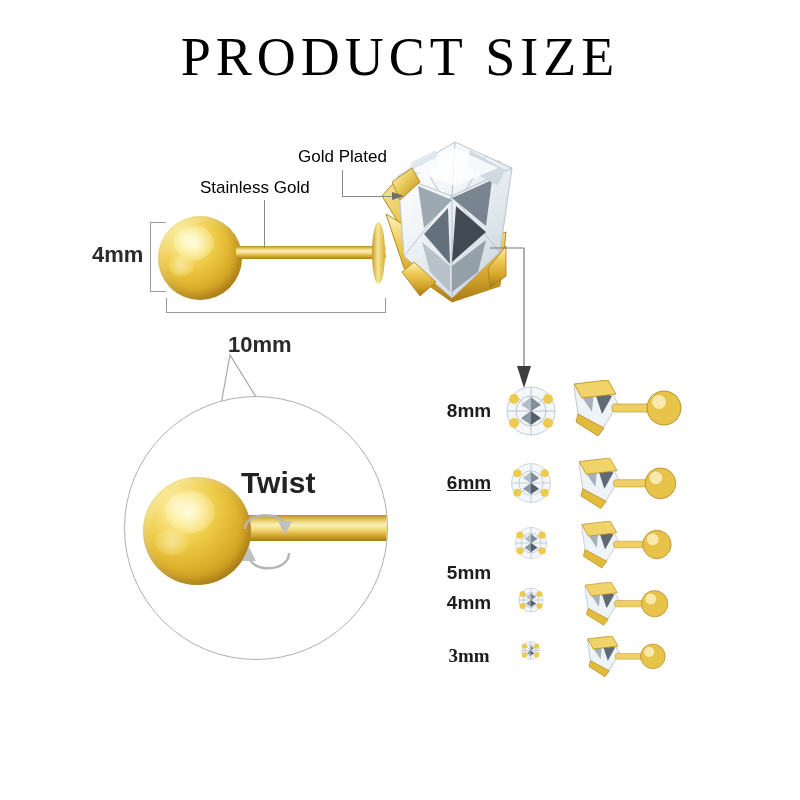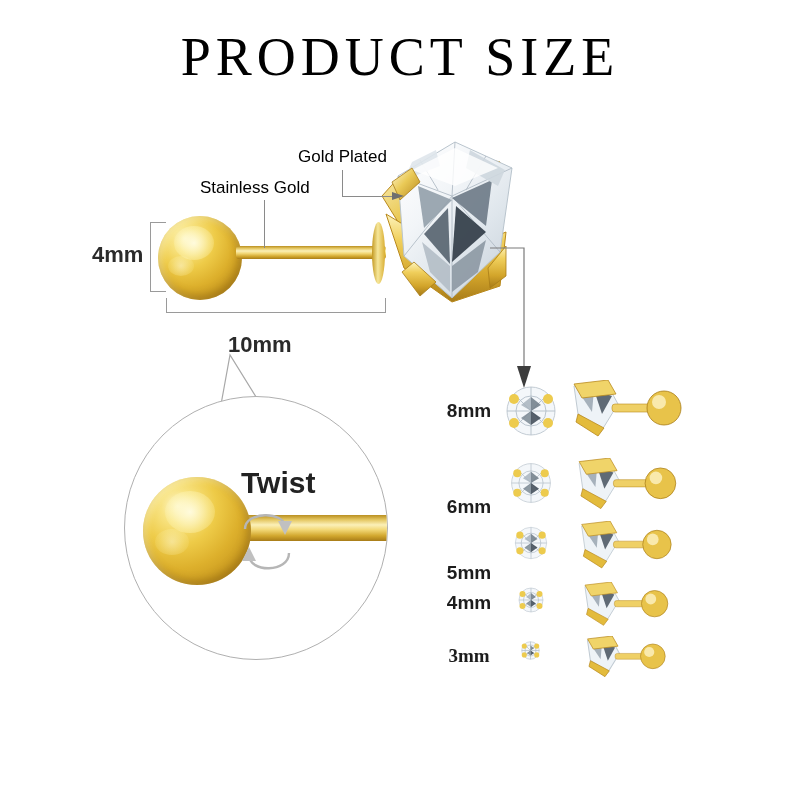--- a/index.html
+++ b/index.html
@@ -228,21 +228,21 @@
         </g>
         <path d="M2,4 L36,0 L44,14 L10,18 Z" fill="#f0d469" stroke="#b9891d" stroke-width=".8"></path>
         <path d="M6,34 L32,48 L26,56 L4,42 Z" fill="#e3bb3c" stroke="#b9891d" stroke-width=".8"></path>
         <rect x="40" y="24" width="42" height="8" rx="3" fill="#efd066" stroke="#b9891d" stroke-width=".6"></rect>
         <circle cx="92" cy="28" r="17" fill="#e8c34a" stroke="#a87c18" stroke-width=".8"></circle>
         <circle cx="87" cy="22" r="7" fill="#fdf3c4" opacity=".8"></circle>
       </svg>
     </div>
 
     <div>
-      <div class="lbl size-lbl" style="left:443px;top:496px;width:52px;">6mm</div>
+      <div class="lbl size-lbl" style="left:443px;top:472px;width:52px;text-decoration:underline;">6mm</div>
       <svg style="position:absolute;left:510px;top:462px;width:42px;height:42px;" viewBox="0 0 52 52">
         <circle cx="26" cy="26" r="24" fill="#f4f7fa" stroke="#c3ccd4" stroke-width="1"></circle>
         <g stroke="#b3bec8" stroke-width=".9" fill="none">
           <circle cx="26" cy="26" r="15"></circle>
           <path d="M26,2 L26,50 M2,26 L50,26 M9,9 L43,43 M43,9 L9,43"></path>
         </g>
         <g opacity=".85">
           <path d="M26,12 L36,20 L26,26 Z" fill="#6f7c88"></path>
           <path d="M26,12 L16,20 L26,26 Z" fill="#aab5bf"></path>
           <path d="M26,26 L36,33 L26,40 Z" fill="#3c4854"></path>

